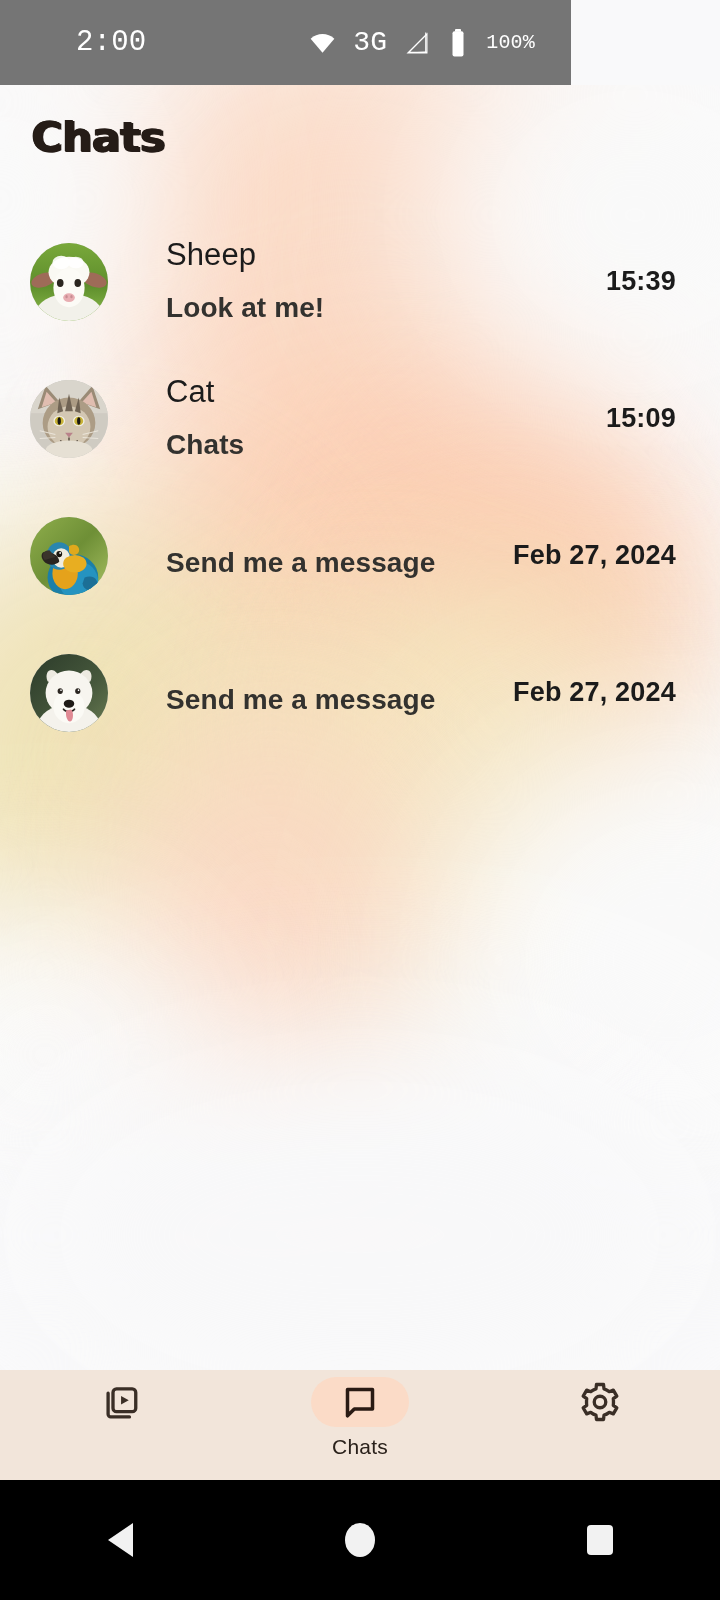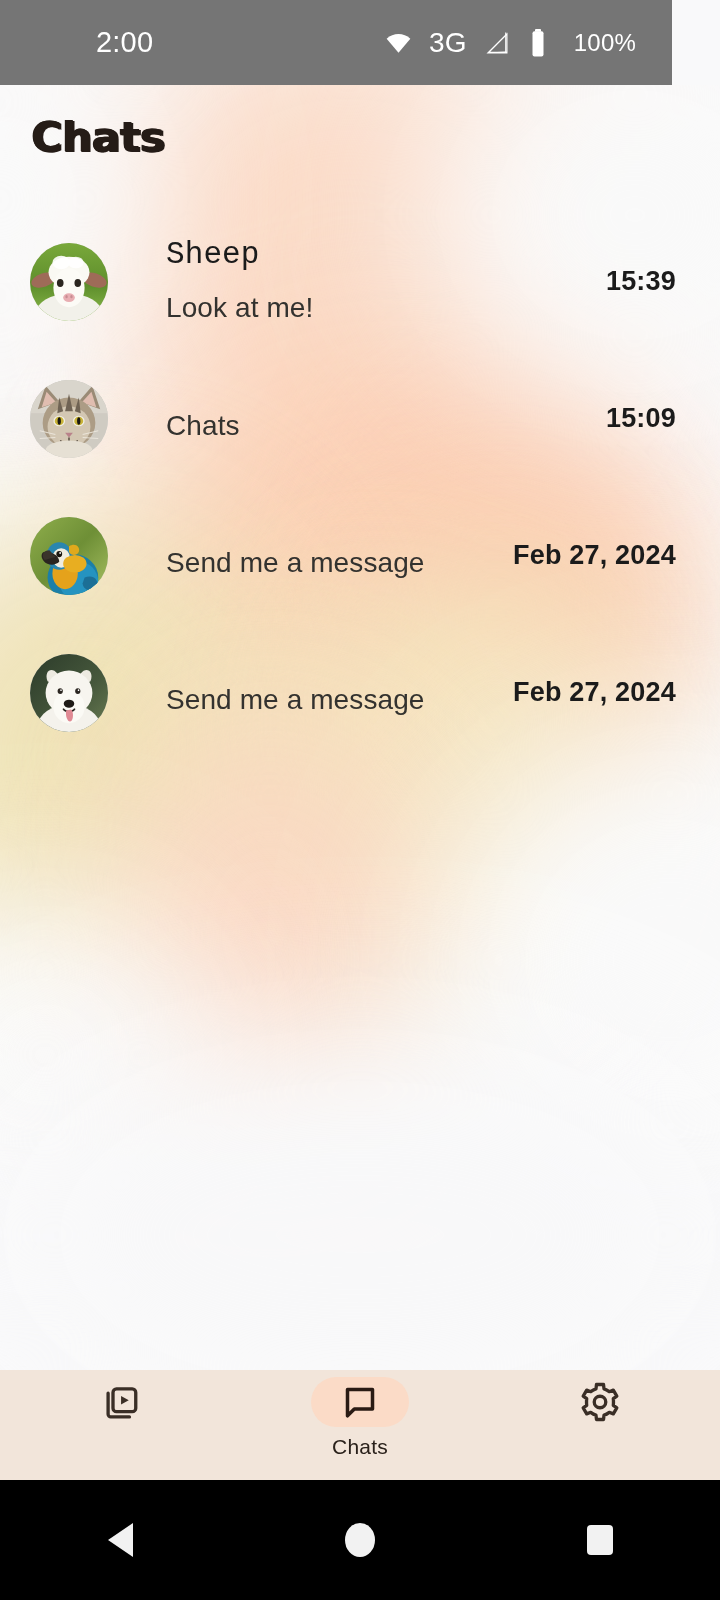--- a/index.html
+++ b/index.html
@@ -12,36 +12,37 @@
   .phone {
     position:relative;
     width:720px; height:1600px;
     overflow:hidden;
     background:#F9F9FA;
   }
 
   
   .status-bar {
     position:absolute; top:0; left:0;
-    width:672px; height:85px;
+    width:571px; height:85px;
     background:#757575;
     display:flex; align-items:center;
     justify-content:space-between;
-    padding:0 36px 0 96px;
+    padding:0 36px 0 76px;
     z-index:40;
+    font-family:Liberation Mono, monospace;
   }
   .status-time {
     color:#FFFFFF; font-size:29px; letter-spacing:0.2px;
   }
   .status-right {
     display:flex; align-items:center; gap:16px;
   }
   .status-right .glyph { display:flex; align-items:center; }
   .status-net { color:#fff; font-size:28px; letter-spacing:0.2px; }
-  .status-batt-text { color:#fff; font-size:24px; letter-spacing:0.2px; margin-left:9px; }
+  .status-batt-text { color:#fff; font-size:20px; letter-spacing:0.2px; margin-left:1px; }
 
   
   .bg-art {
     position:absolute; top:85px; left:0;
     width:720px; height:1285px;
     overflow:hidden;
     background:#F9F9FA;
     z-index:0;
   }
   .blob {
@@ -162,28 +163,28 @@
   .chat-texts {
     flex:1 1 auto;
     padding-left:58px;
     min-width:0;
   }
   .chat-name {
     font-size:31px;
     color:#1B1B1B;
     line-height:1.22;
     letter-spacing:0.1px;
-    font-family:Liberation Mono, monospace;
   }
   .chat-msg {
     font-size:28px;
     color:#33322F;
     line-height:1.3;
     margin-top:16px;
     letter-spacing:0.1px;
+    font-weight:bold;
   }
   .chat-time {
     flex:0 0 auto;
     font-size:27px;
     color:#1B1B1B;
     white-space:nowrap;
     letter-spacing:0.2px;
     font-weight:bold;
   }
 
@@ -349,20 +350,21 @@
           <ellipse cx="50" cy="42" rx="4.6" ry="4.4" fill="#C9B338"></ellipse>
           <ellipse cx="30" cy="42" rx="1.7" ry="3.8" fill="#1A1812"></ellipse>
           <ellipse cx="50" cy="42" rx="1.7" ry="3.8" fill="#1A1812"></ellipse>
           <path d="M36 54 L44 54 L40 59 Z" fill="#B9838A"></path>
           <path d="M40 59 L40 63 M40 63 C36 66 33 64 31 62 M40 63 C44 66 47 64 49 62" stroke="#4A4036" stroke-width="1.4" fill="none"></path>
           <path d="M26 56 L10 52 M26 59 L10 60 M54 56 L70 52 M54 59 L70 60" stroke="#EFEAE0" stroke-width="1.1" opacity="0.85"></path>
           <ellipse cx="40" cy="72" rx="24" ry="10" fill="#E6E0D4"></ellipse>
         </svg>
       </div>
       <div class="chat-texts">
+        <div class="chat-name">Cat</div>
         <div class="chat-msg">Chats</div>
       </div>
       <div class="chat-time">15:09</div>
     </div>
 
     <div class="chat-row">
       <div class="avatar">
         <svg viewBox="0 0 80 80">
           <defs>
             <linearGradient id="parrotBg" x1="0" y1="0" x2="1" y2="1">

